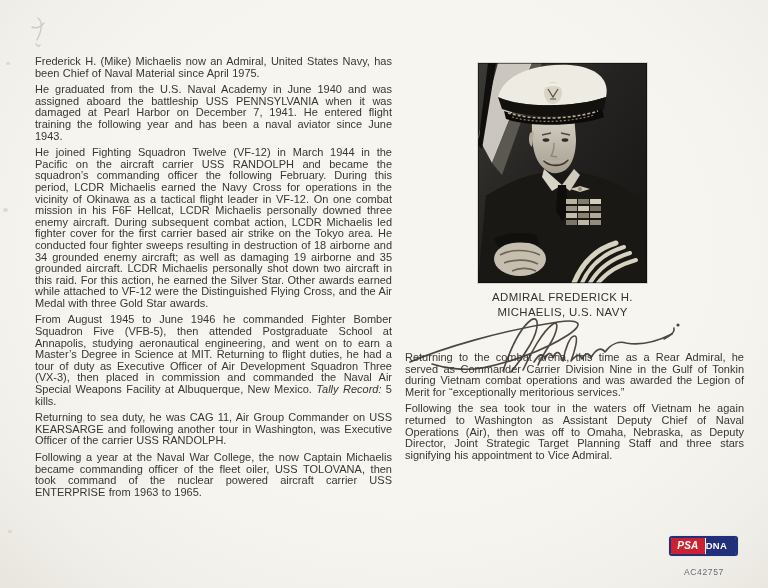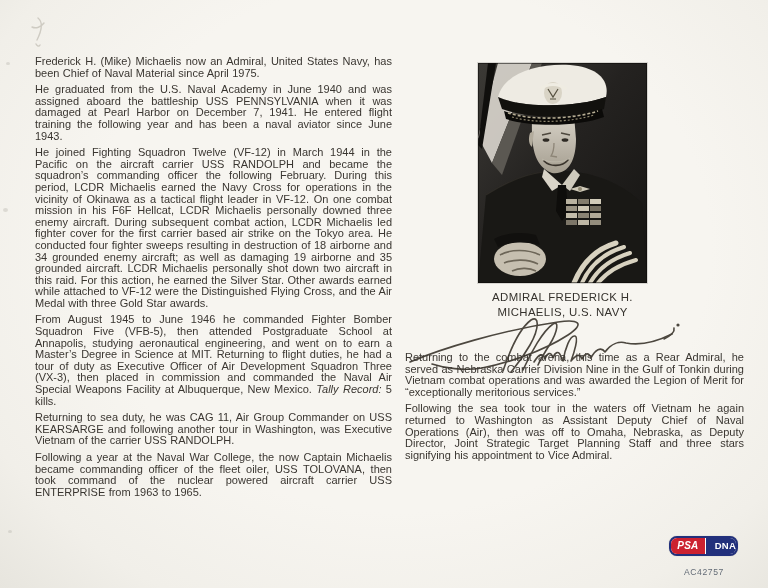--- a/index.html
+++ b/index.html
@@ -45,21 +45,21 @@
   
   .signature{
     position:absolute;left:406px;top:315px;width:312px;height:64px;
     pointer-events:none;
   }
   
   .sticker{
     position:absolute;left:669px;top:536px;width:69px;height:20px;
     background:#fdfdfb;
     border:2px solid #22307c;
-    border-radius:8px;
+    border-radius:3px;
     box-sizing:border-box;
     display:flex;align-items:stretch;
     overflow:hidden;
     box-shadow:0 0 1px rgba(0,0,0,0.3);
   }
   .sticker .psa{
     flex:0 0 52%;
     background:#cc2130;
     color:#fff;
     font-style:italic;font-weight:bold;
@@ -67,21 +67,21 @@
     text-align:center;
     letter-spacing:0.2px;
     border-right:1px solid #fff;
   }
   .sticker .dna{
     flex:1;
     background:#22307c;
     color:#fff;
     font-weight:bold;
     font-size:9.5px;line-height:16px;
-    text-align:right;
+    text-align:left;
     letter-spacing:0.2px;
   }
   .cert-number{
     position:absolute;left:666px;top:559px;width:76px;
     text-align:center;
     font-size:8.6px;
     letter-spacing:0.6px;
     color:#636b76;
     margin-top:8px;
   }
@@ -99,21 +99,21 @@
   </svg>
   <div class="edge-speck" style="left:6px;top:62px;width:4px;height:3px;"></div>
   <div class="edge-speck" style="left:3px;top:208px;width:5px;height:4px;"></div>
   <div class="edge-speck" style="left:8px;top:530px;width:4px;height:3px;"></div>
 
   <div class="col col-left">
     <p>Frederick H. (Mike) Michaelis now an Admiral, United States Navy, has been Chief of Naval Material since April 1975.</p>
     <p>He graduated from the U.S. Naval Academy in June 1940 and was assigned aboard the battleship USS PENNSYLVANIA when it was damaged at Pearl Harbor on December 7, 1941. He entered flight training the following year and has been a naval aviator since June 1943.</p>
     <p>He joined Fighting Squadron Twelve (VF-12) in March 1944 in the Pacific on the aircraft carrier USS RANDOLPH and became the squadron’s commanding officer the following February. During this period, LCDR Michaelis earned the Navy Cross for operations in the vicinity of Okinawa as a tactical flight leader in VF-12. On one combat mission in his F6F Hellcat, LCDR Michaelis personally downed three enemy aircraft. During subsequent combat action, LCDR Michaelis led fighter cover for the first carrier based air strike on the Tokyo area. He conducted four fighter sweeps resulting in destruction of 18 airborne and 34 grounded enemy aircraft; as well as damaging 19 airborne and 35 grounded aircraft. LCDR Michaelis personally shot down two aircraft in this raid. For this action, he earned the Silver Star. Other awards earned while attached to VF-12 were the Distinguished Flying Cross, and the Air Medal with three Gold Star awards.</p>
     <p><span>From August 1945 to June 1946 he commanded Fighter Bomber Squadron Five (VFB-5), then attended Postgraduate School at Annapolis, studying aeronautical engineering, and went on to earn a Master’s Degree in Science at MIT. Returning to flight duties, he had a tour of duty as Executive Officer of Air Development Squadron Three (VX-3), then placed in commission and commanded the Naval Air Special Weapons Facility at Albuquerque, New Mexico. </span><span class="italic">Tally Record:</span><span> 5 kills.</span></p>
-    <p>Returning to sea duty, he was CAG 11, Air Group Commander on USS KEARSARGE and following another tour in Washington, was Executive Vietnam of the carrier USS RANDOLPH.</p>
+    <p>Returning to sea duty, he was CAG 11, Air Group Commander on USS KEARSARGE and following another tour in Washington, was Executive Officer of the carrier USS RANDOLPH.</p>
     <p>Following a year at the Naval War College, the now Captain Michaelis became commanding officer of the fleet oiler, USS TOLOVANA, then took command of the nuclear powered aircraft carrier USS ENTERPRISE from 1963 to 1965.</p>
   </div>
 
   <div class="portrait">
     <svg viewBox="0 0 169 220" preserveAspectRatio="none">
       <defs>
         <linearGradient id="bgv" x1="0" y1="0" x2="1" y2="1">
           <stop offset="0" stop-color="#3c3a36"></stop>
           <stop offset="0.45" stop-color="#242220"></stop>
           <stop offset="1" stop-color="#151412"></stop>
@@ -198,21 +198,21 @@
       <path d="M4 47 C34 34, 96 15, 152 7 C172 4, 180 8, 162 20 C136 37, 98 49, 76 53 C58 56, 38 53, 26 49"></path>
       <path d="M97 56 C103 38, 113 14, 125 5 C133 0, 134 12, 124 30 C116 44, 109 52, 105 57"></path>
       <path d="M117 55 C125 37, 137 16, 147 9 C153 5, 152 16, 144 29 C139 37, 134 45, 132 50"></path>
       <path d="M128 47 C133 39, 137 37, 139 44 C141 38, 145 36, 147 43 C149 37, 153 35, 155 42 L157 46 C159 34, 164 20, 169 21 C173 22, 168 38, 165 46 C170 40, 174 38, 176 44 C178 39, 183 36, 185 43 C189 35, 195 31, 199 37 C205 29, 213 26, 220 28 C236 31, 252 26, 266 19"></path>
       <path d="M258 24 C264 21, 269 17, 268 13"></path>
     </g>
     <circle cx="272" cy="10" r="1.6" fill="#4c473f"></circle>
   </svg>
 
   <div class="col col-right">
-    <p>Returning to the combat arena, this time as a Rear Admiral, he served as Nebraska Carrier Division Nine in the Gulf of Tonkin during Vietnam combat operations and was awarded the Legion of Merit for “exceptionally meritorious services.”</p>
+    <p>Returning to the combat arena, this time as a Rear Admiral, he served as Commander Carrier Division Nine in the Gulf of Tonkin during Vietnam combat operations and was awarded the Legion of Merit for “exceptionally meritorious services.”</p>
     <p>Following the sea took tour in the waters off Vietnam he again returned to Washington as Assistant Deputy Chief of Naval Operations (Air), then was off to Omaha, Nebraska, as Deputy Director, Joint Strategic Target Planning Staff and three stars signifying his appointment to Vice Admiral.</p>
   </div>
 
   <div class="sticker">
     <span class="psa">PSA</span>
     <span class="dna">DNA</span>
   </div>
   <div class="cert-number">AC42757</div>
 
 </div>

